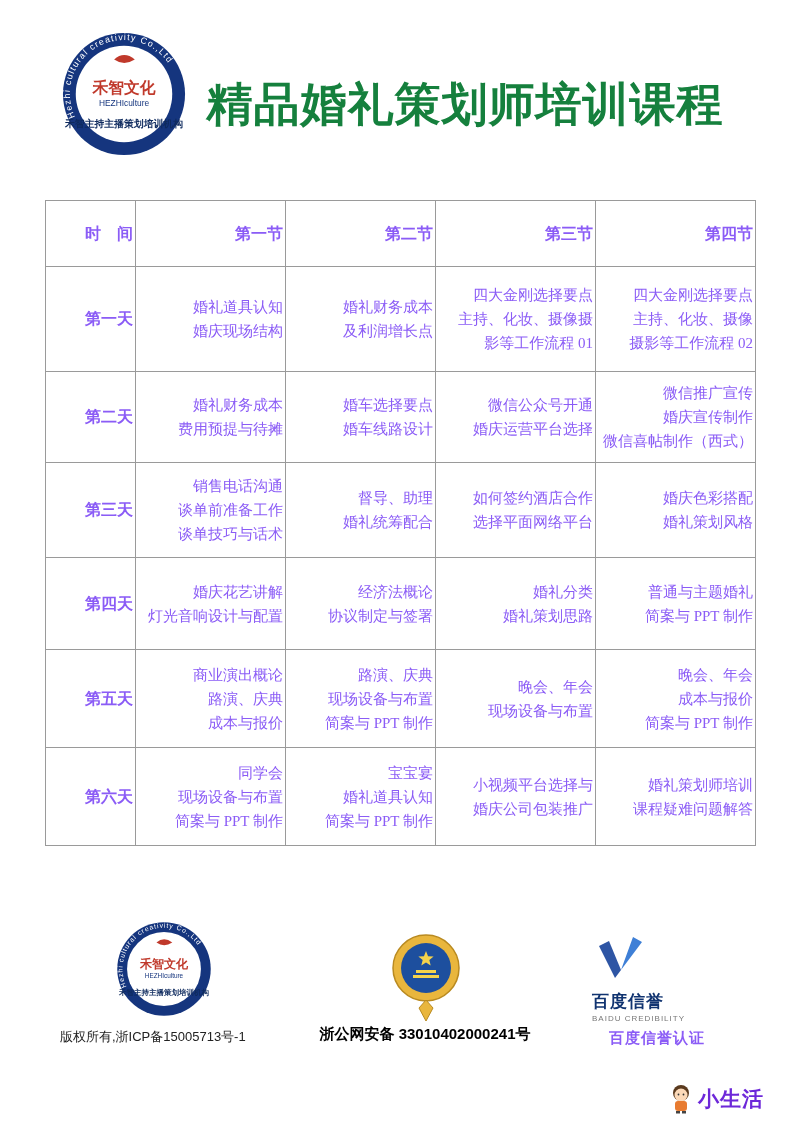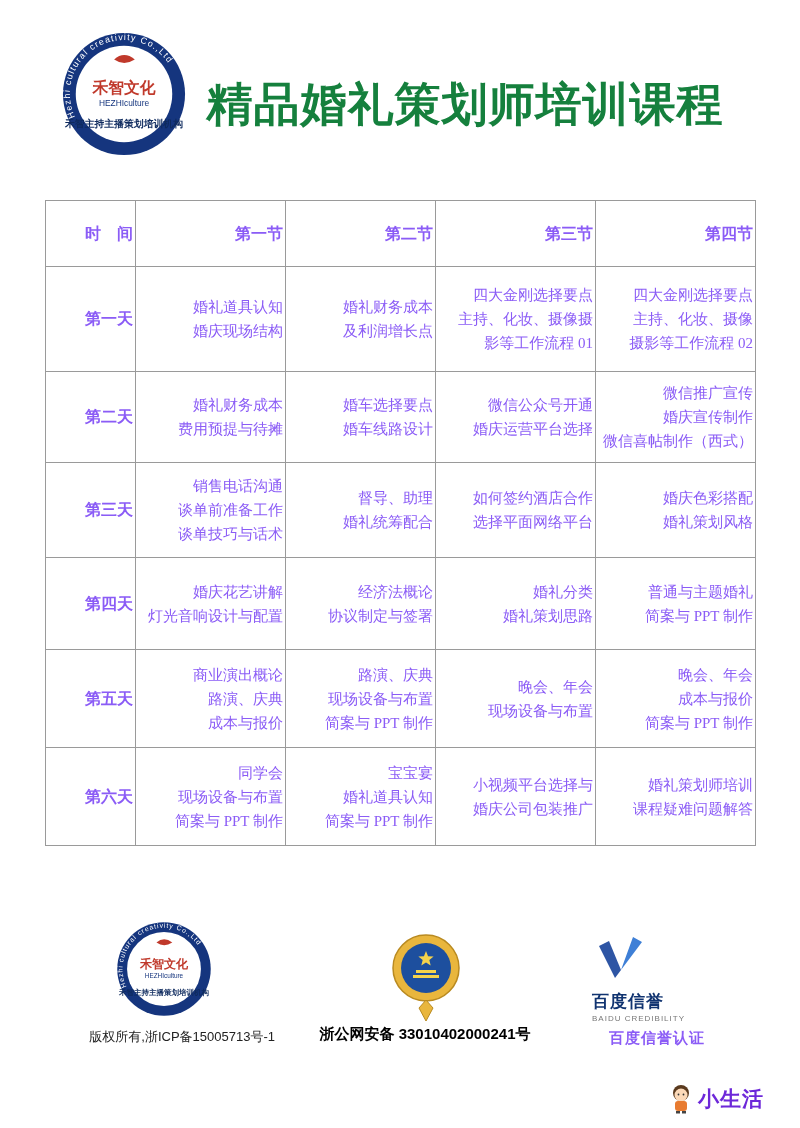--- a/index.html
+++ b/index.html
@@ -115,21 +115,21 @@
     color: #777;
     letter-spacing: 1px;
     font-family: "Liberation Sans", sans-serif;
   }
 
   .copyright-text {
     position: absolute;
     left: 60px;
     top: 1028px;
     width: 215px;
-    text-align: right;
+    text-align: left;
     font-size: 13px;
     color: #222;
     font-family: "Liberation Sans", sans-serif;
   }
   .police-record-text {
     position: absolute;
     left: 315px;
     top: 1025px;
     width: 220px;
     text-align: center;

